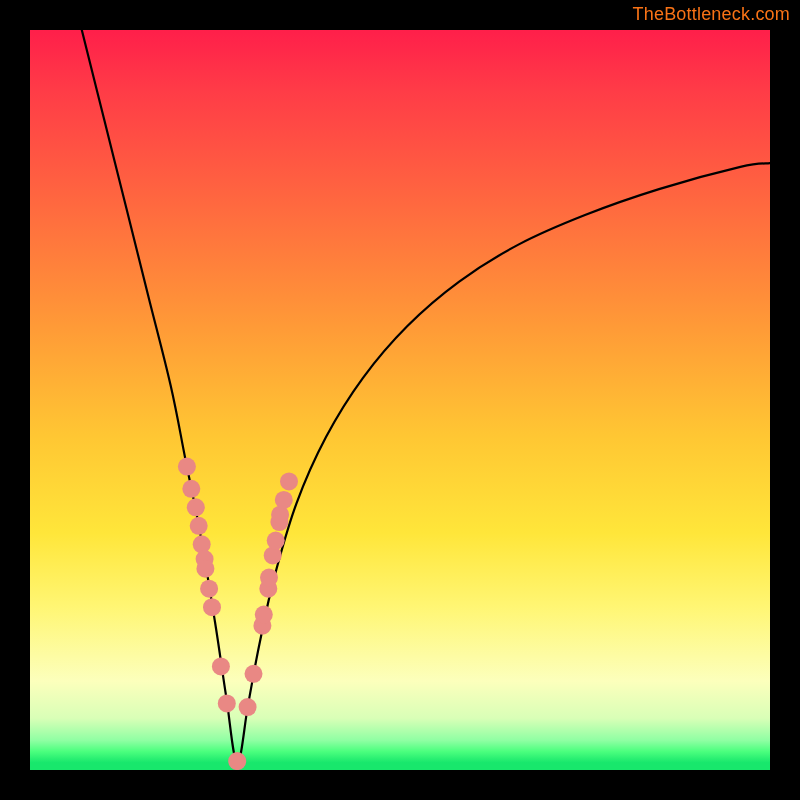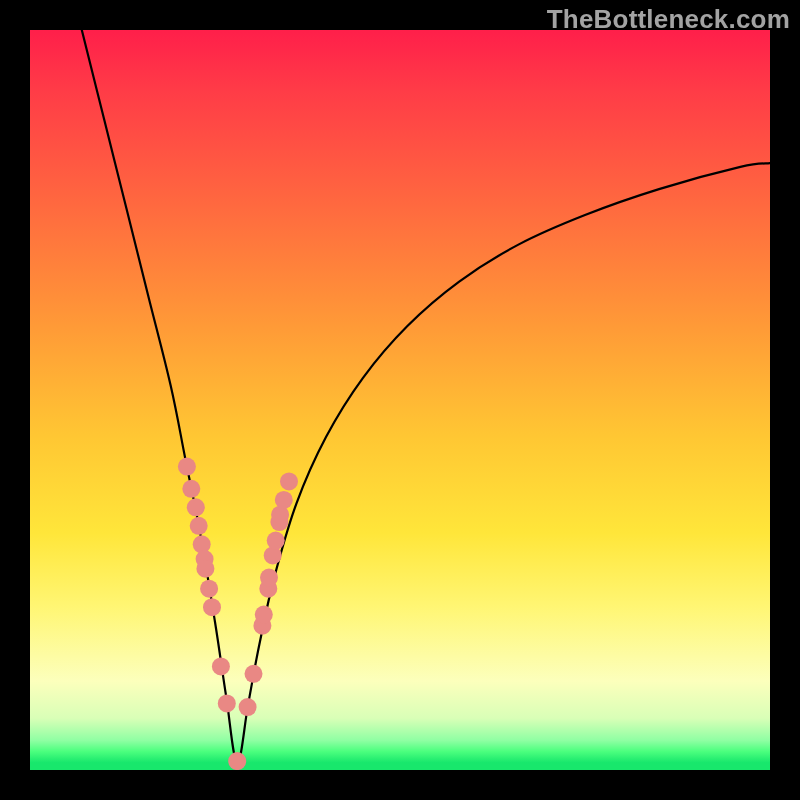--- a/index.html
+++ b/index.html
@@ -40,24 +40,24 @@
       #8fffa3 96%,
       #4bff7e 97.5%,
       #18e76c 99%,
       #18e76c 100%
     );
   }
   .watermark {
     position: absolute;
     top: 4px;
     right: 10px;
-    color: #a3a3a3;
-    font-size: 26px;
+    color: #f97316;
+    font-size: 18px;
     letter-spacing: 0.2px;
-    font-weight: 700;
+    font-weight: 400;
     user-select: none;
   }
   svg.curve {
     position: absolute;
     left: 0;
     top: 0;
     width: 740px;
     height: 740px;
   }
 </style>

